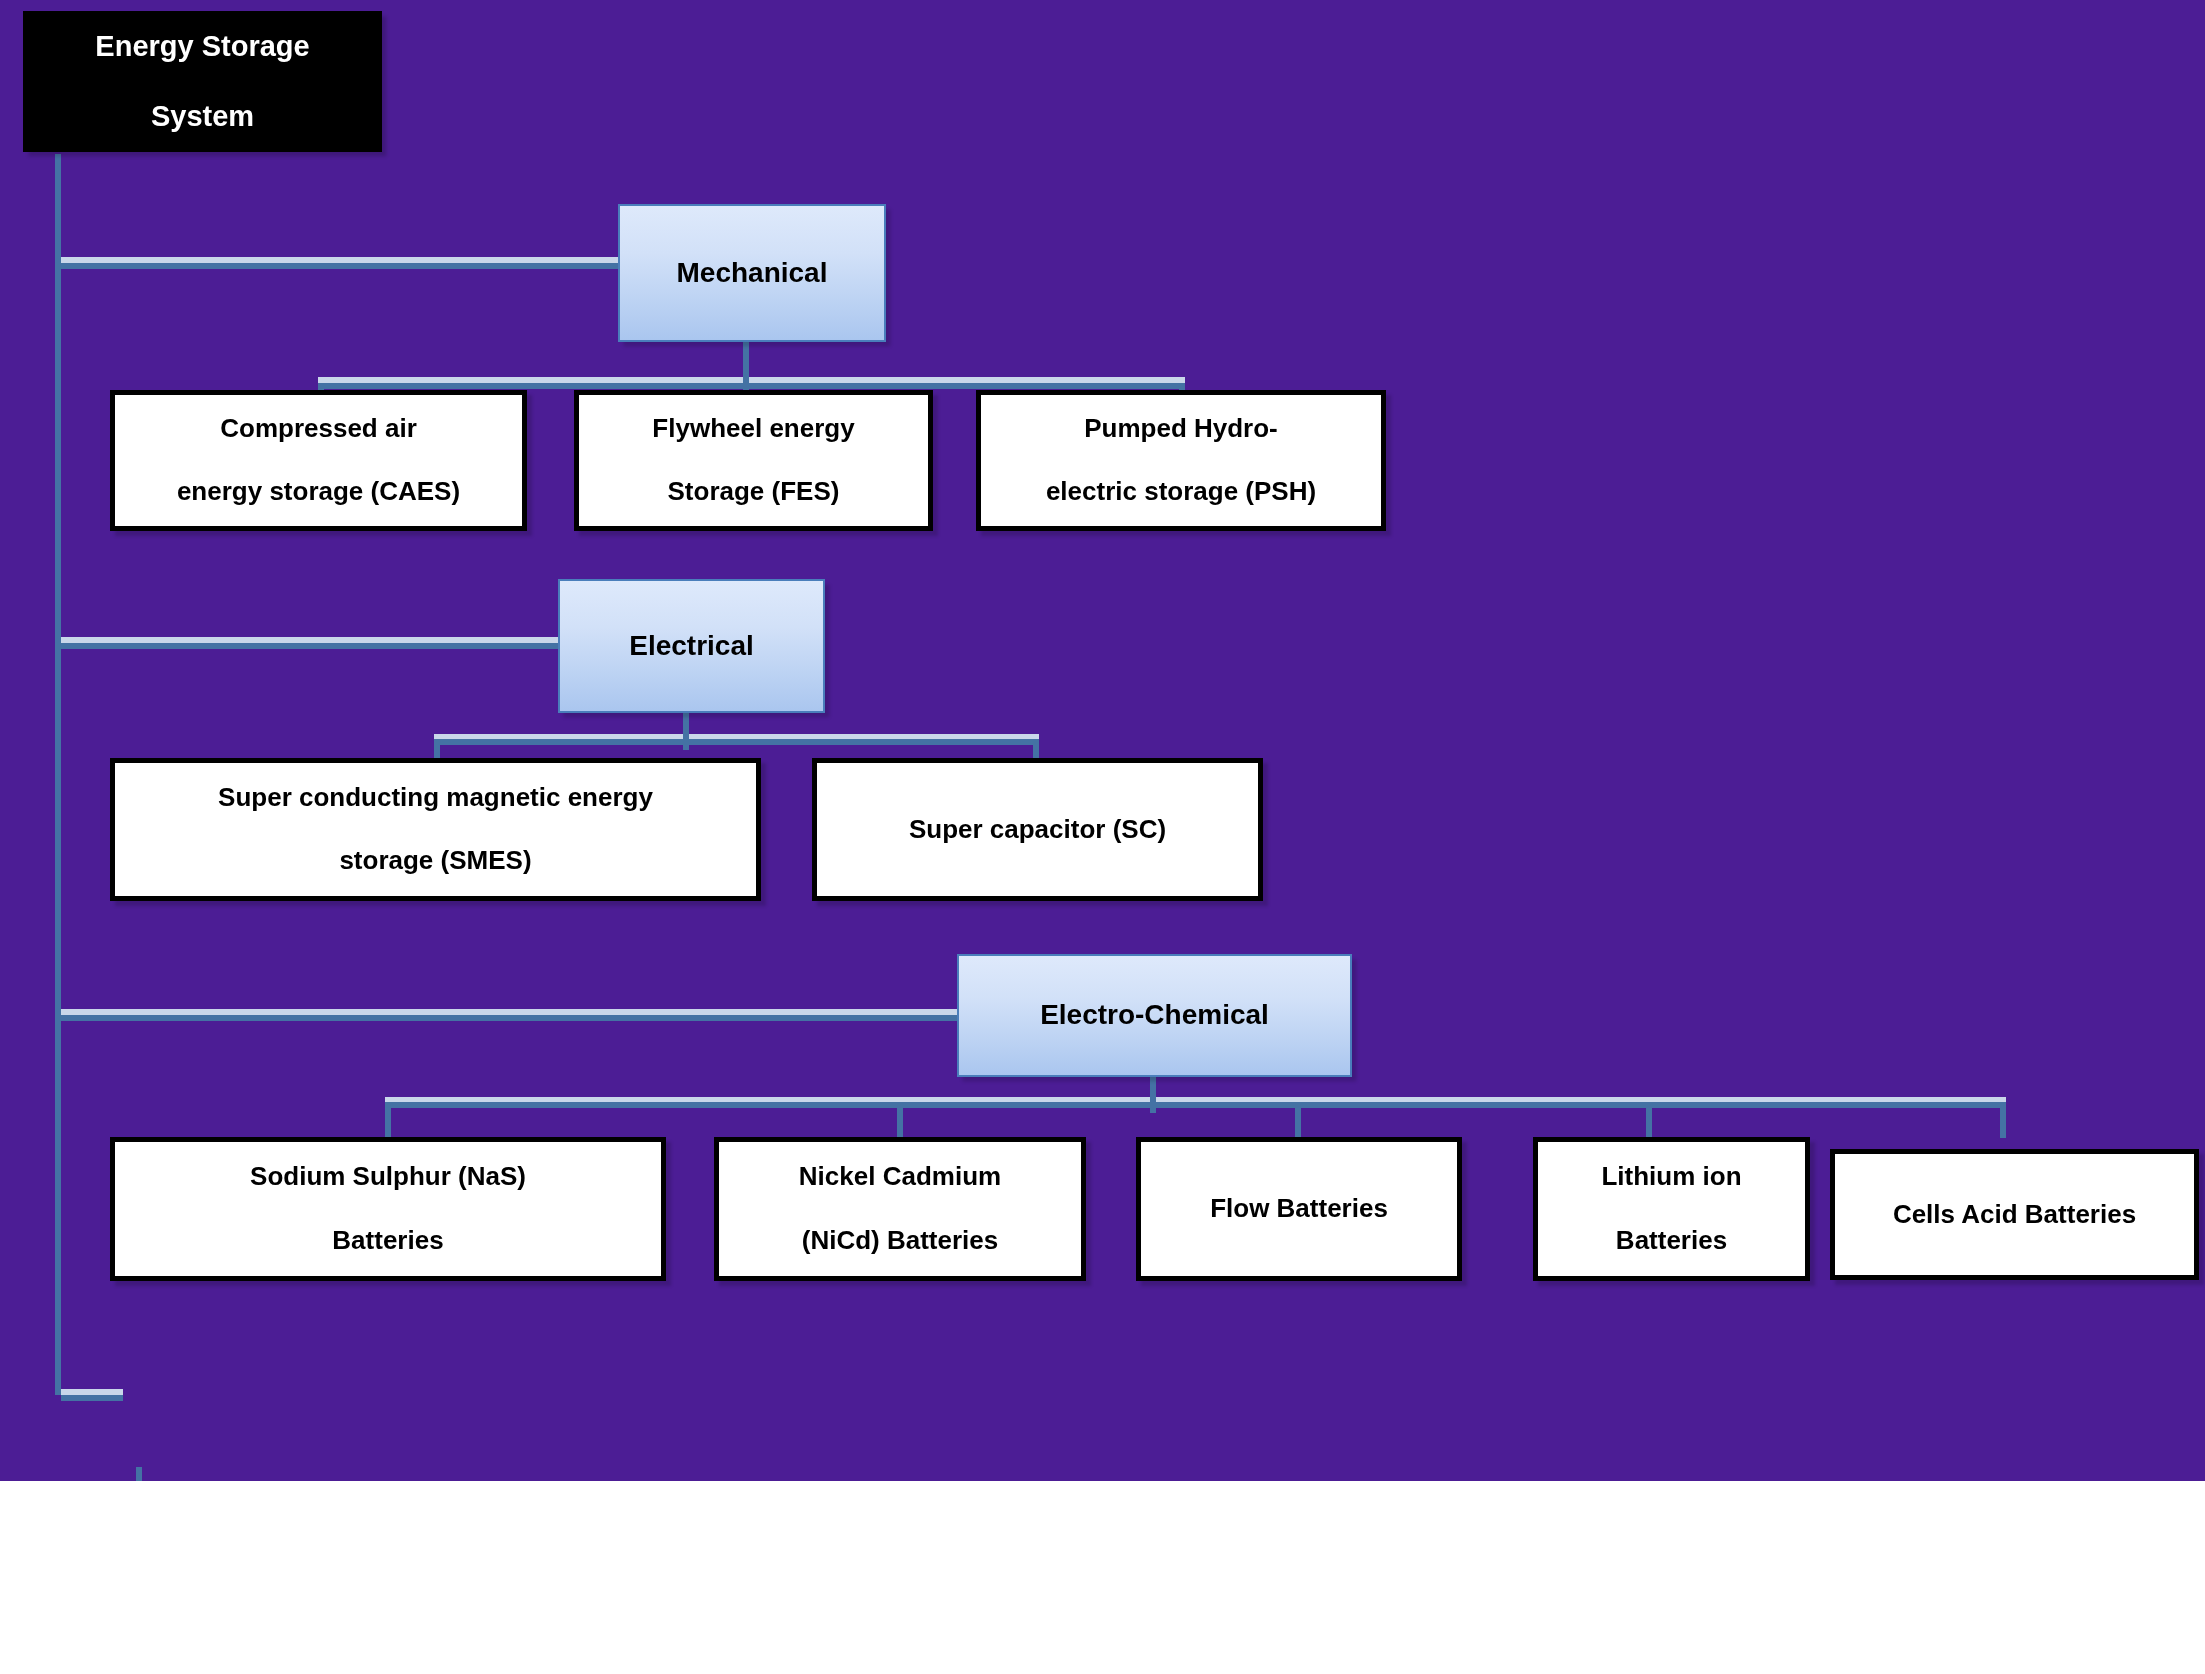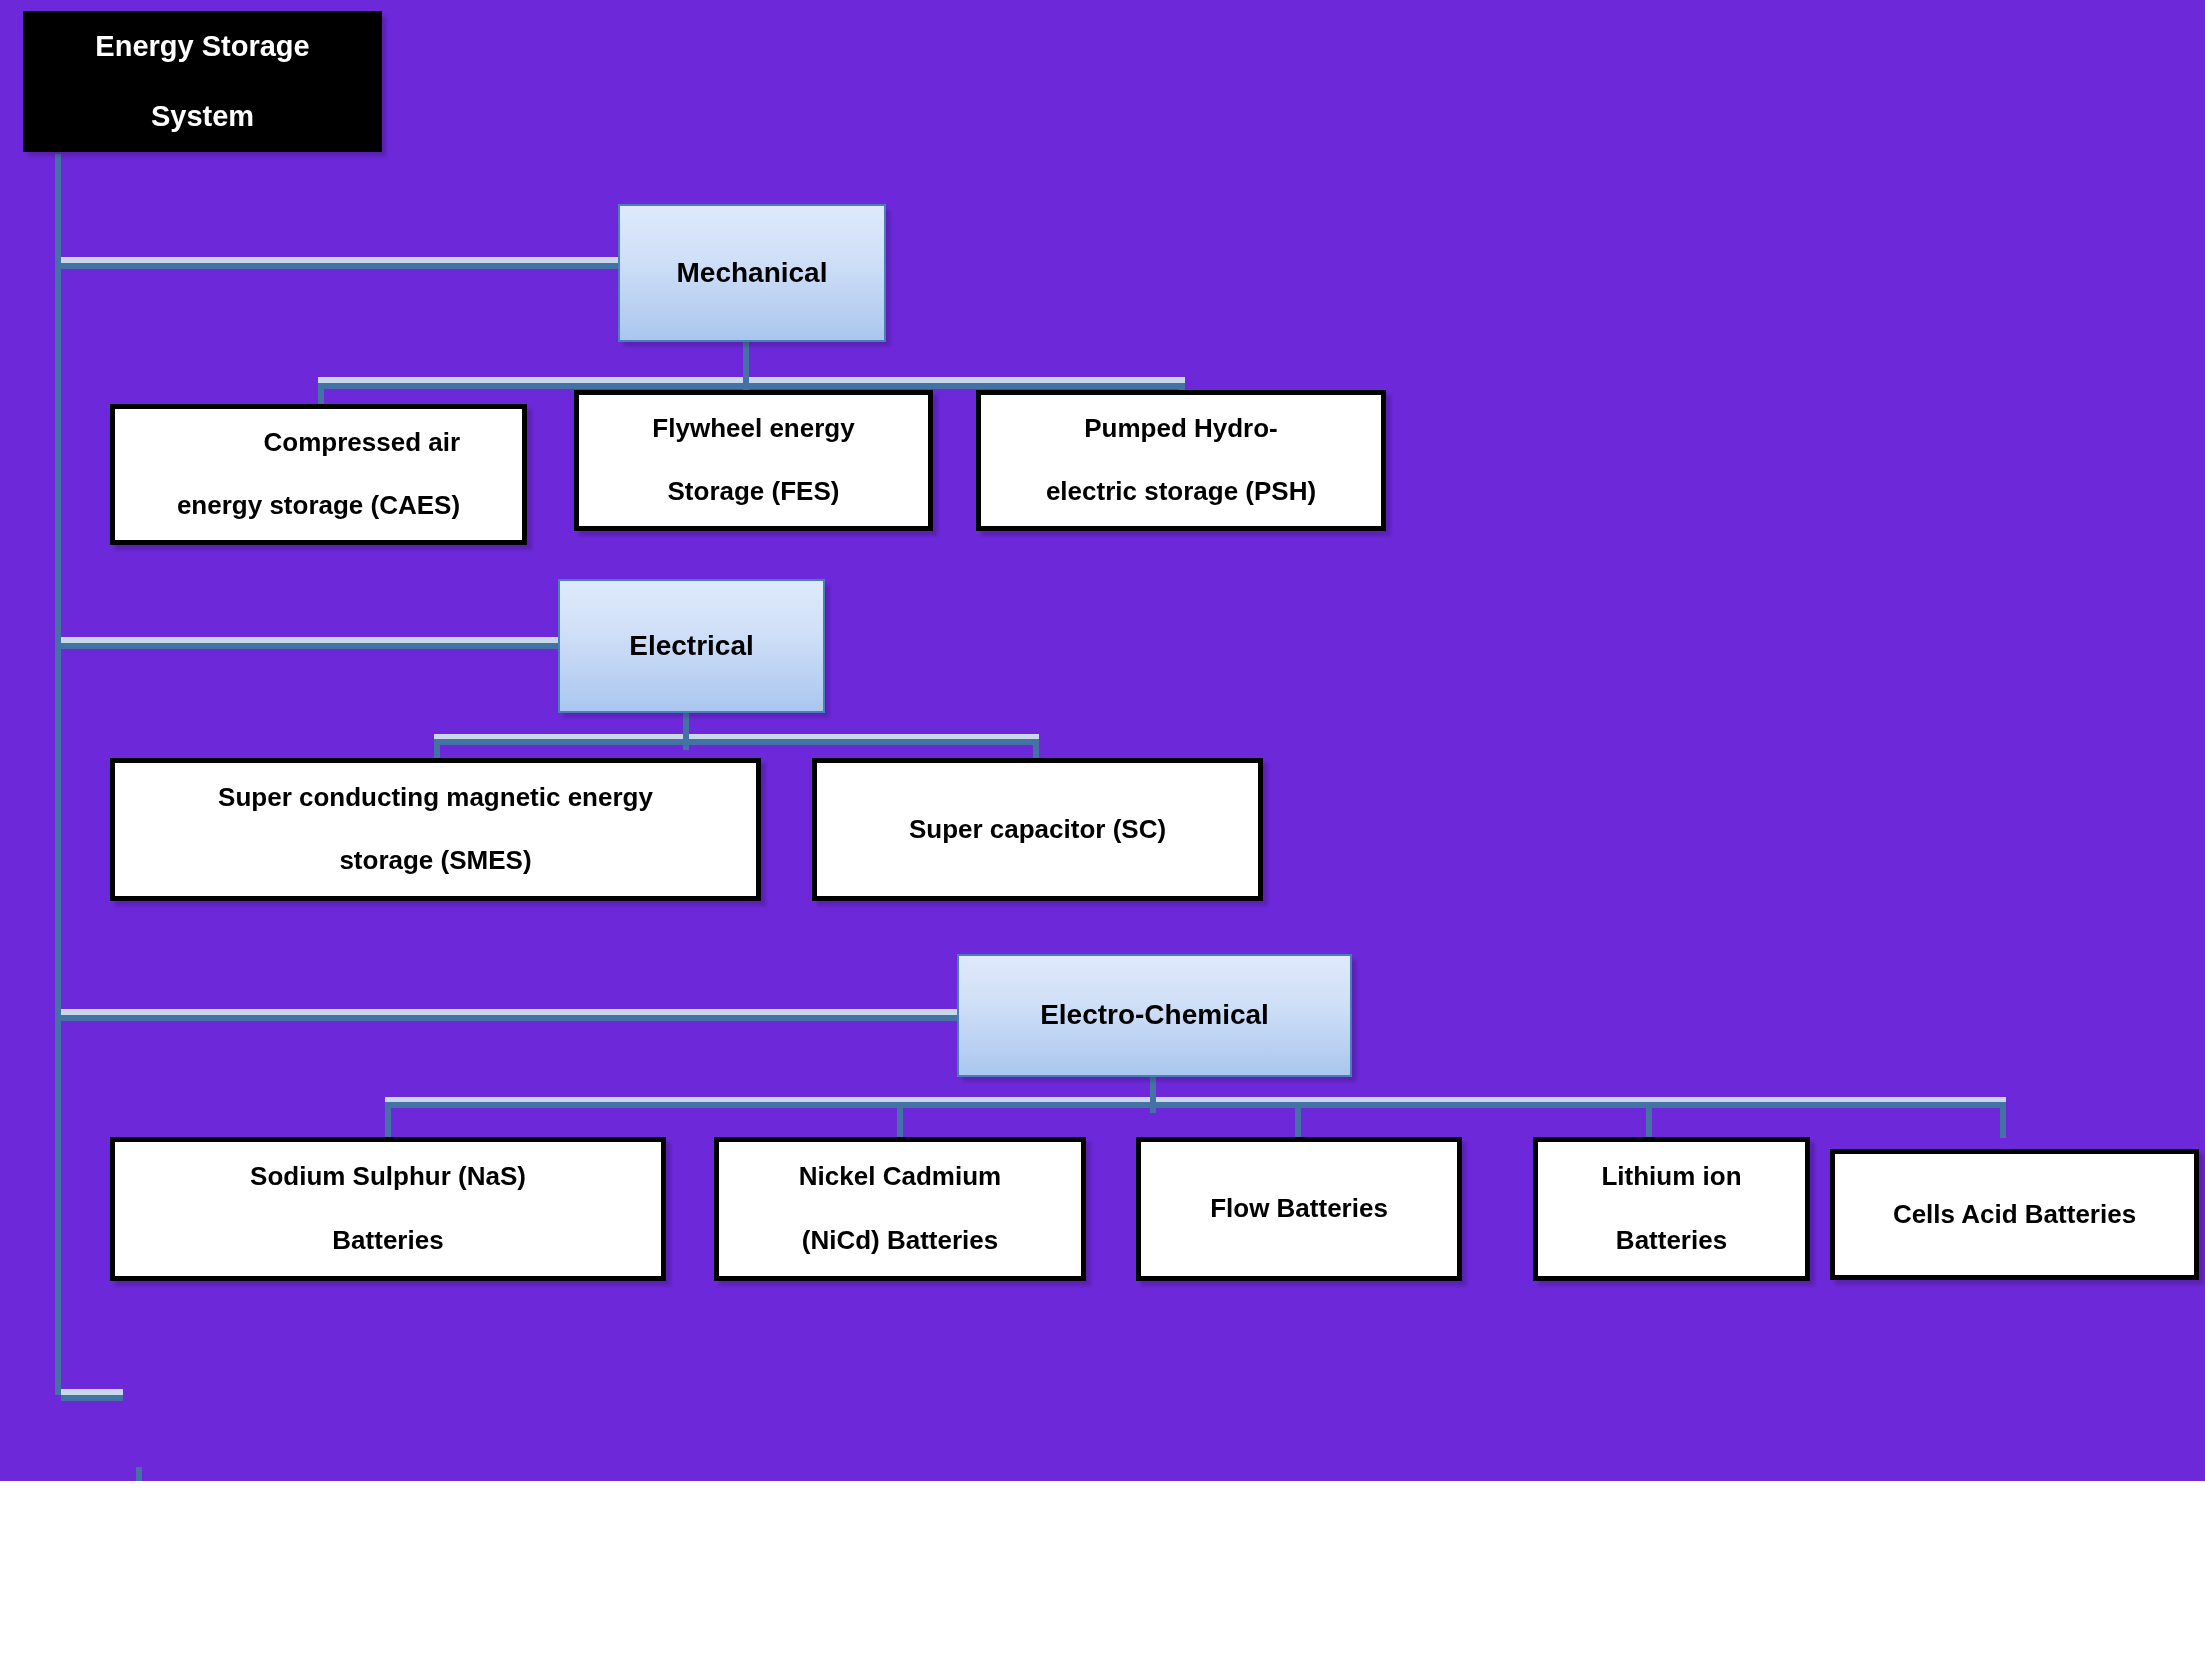--- a/index.html
+++ b/index.html
@@ -5,21 +5,21 @@
 <style>
   html,body{margin:0;padding:0;background:#ffffff;}
   body{
     font-family:"Liberation Sans", sans-serif;
     -webkit-font-smoothing:antialiased;
   }
   #canvas{
     position:relative;
     width:2205px;
     height:1481px;
-    background:#6d28d9;
+    background:#4c1d95;
     overflow:hidden;
   }
 
   
   .conn{
     position:absolute;
     background:#4472A4;
     z-index:1;
   }
   .conn.v{width:5.6px;}
@@ -119,21 +119,21 @@
     <span>
       <span>Energy Storage</span><br>
       <span>System</span>
     </span>
   </div>
 
   <div class="node cat" style="left:618px; top:204px; width:268px; height:138px; font-size:28px;">
     <span>Mechanical</span>
   </div>
 
-  <div class="node leaf" style="left:110px; top:404px; width:417px; height:141px; font-size:26px;text-align:right;">
+  <div class="node leaf" style="left:110px; top:390px; width:417px; height:141px; font-size:26px;">
     <span>
       <span>Compressed air</span><br>
       <span>energy storage (CAES)</span>
     </span>
   </div>
 
   <div class="node leaf" style="left:574px; top:390px; width:359px; height:141px; font-size:26px;">
     <span>
       <span>Flywheel energy</span><br>
       <span>Storage (FES)</span>

